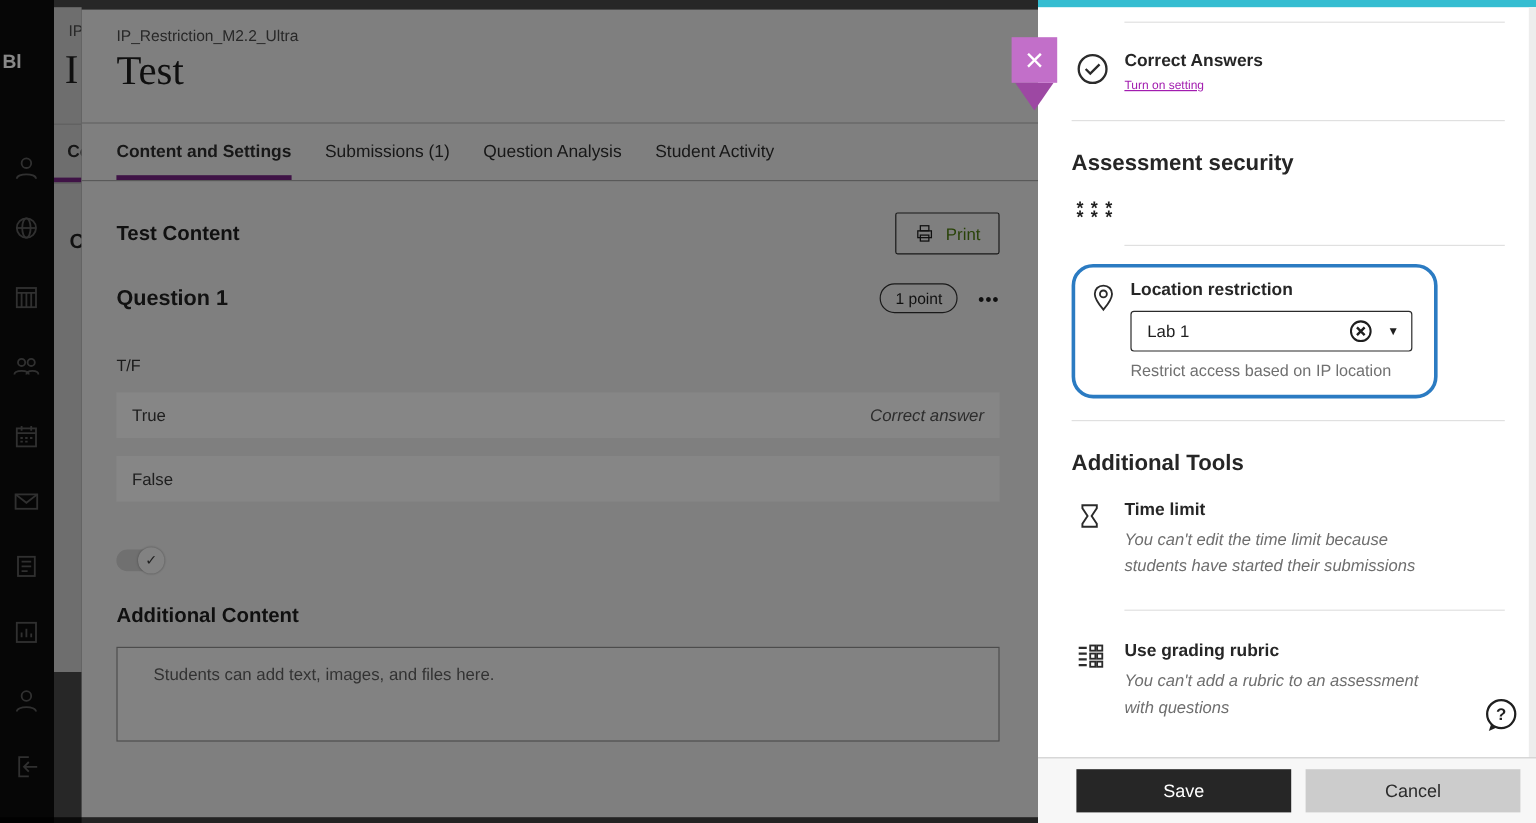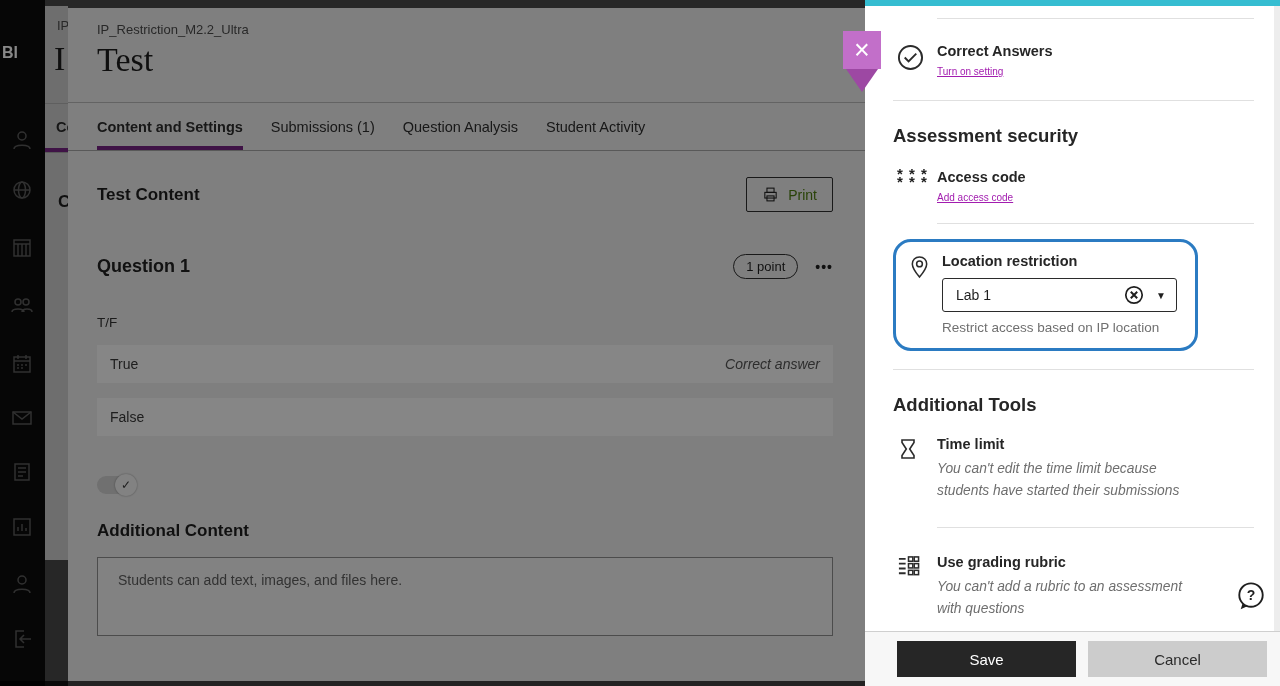--- a/index.html
+++ b/index.html
@@ -32,39 +32,39 @@
   .tab { display:flex; align-items:center; height:100%; font-size:14.5px; color:#2e2e2e;
          border-bottom:4px solid transparent; padding-top:4px; cursor:pointer; }
   .tab.active { font-weight:bold; border-bottom-color:#772583; }
   .fp-content { padding:26px 32px 0 29px; }
   .content-head { display:flex; justify-content:space-between; align-items:center; }
   .h-test-content { font-size:17px; font-weight:bold; color:#1f1f1f; }
   .print-btn { display:flex; align-items:center; gap:9px; border:1px solid #2f2f2f; border-radius:2px;
                background:transparent; padding:8px 15px; font-size:14px; color:#4d7c0f;
                font-family:"Liberation Sans", sans-serif; }
   .print-btn svg { stroke:#1f1f1f; fill:none; stroke-width:1.5; width:17px; height:17px; }
-  .q-head { display:flex; justify-content:space-between; align-items:center; margin-top:42px; }
+  .q-head { display:flex; justify-content:space-between; align-items:center; margin-top:24px; }
   .h-question { font-size:18px; font-weight:bold; color:#222; }
   .q-right { display:flex; align-items:center; gap:17px; }
   .points-pill { border:1px solid #2f2f2f; border-radius:14px; padding:4px 12px; font-size:13px; color:#1f1f1f; }
   .q-menu { font-size:14px; color:#1f1f1f; letter-spacing:1px; cursor:pointer; font-weight:bold; }
   .q-type { margin-top:36px; font-size:13.5px; color:#333; }
   .answer-row { margin-top:15px; background:#fbfbfb; height:38px; display:flex; align-items:center;
                 justify-content:space-between; padding:0 13px; }
   .answer-label { font-size:14px; color:#3a3a3a; }
   .answer-note { font-size:14px; font-style:italic; color:#555; }
   .toggle-row { margin-top:40px; display:flex; align-items:center; gap:15px; }
   .toggle { position:relative; width:37px; height:18px; border-radius:9px; background:#d2d2d2; flex:0 0 auto; cursor:pointer; }
   .toggle-knob { position:absolute; right:-3px; top:-2px; width:22px; height:22px; border-radius:50%;
                  background:#f3f3f3; box-shadow:0 0 2px rgba(0,0,0,.4); display:flex; align-items:center;
                  justify-content:center; font-size:12px; color:#3c3c3c; }
   .toggle-label { font-size:14px; font-weight:bold; color:#222; }
   .h-additional { margin-top:27px; font-size:17px; font-weight:bold; color:#1f1f1f; }
   .editor { margin-top:16px; height:79px; border:1px solid #8f8f8f; background:#f4f4f4;
-            padding:14px 20px; font-size:14px; color:#5f5f5f; cursor:text; }
+            padding:14px 30px; font-size:14px; color:#5f5f5f; cursor:text; }
 
   
   .overlay { position:absolute; left:0; top:0; width:865px; height:686px; background:rgba(0,0,0,0.465); }
   .bottom-edge { position:absolute; left:0; top:681px; width:865px; height:5px; background:rgba(0,0,0,0.72); }
 
   
   .panel { position:absolute; left:865px; top:0; width:415px; height:686px; background:#fff;
            border-top:6px solid #35bdd1; }
   .scrollstrip { position:absolute; right:0; top:0; width:6px; height:680px; background:#ededed; }
   .close-btn { position:absolute; left:-22px; top:25px; width:38px; height:38px; background:#c26fc9;
@@ -256,24 +256,20 @@
 
     <div class="divider d2"></div>
 
     <div class="p-heading">Assessment security</div>
 
     <div class="setting ac-block">
       <div class="set-icon">
         <div class="ast">* * *</div>
         <div class="ast">* * *</div>
       </div>
-      <div>
-        <div class="set-title">Access code</div>
-        <span class="set-link">Add access code</span>
-      </div>
     </div>
 
     <div class="divider d3"></div>
 
     <div class="highlight-box">
       <div class="loc-icon">
         <svg viewBox="0 0 24 26" width="23" height="25">
             <path d="M12,2c-4.5,0-7.5,3.2-7.5,7.3C4.5,14 12,23 12,23s7.5,-9 7.5,-13.7C19.5,5.2 16.5,2 12,2z"></path>
             <circle cx="12" cy="9.3" r="3"></circle>
           </svg>

